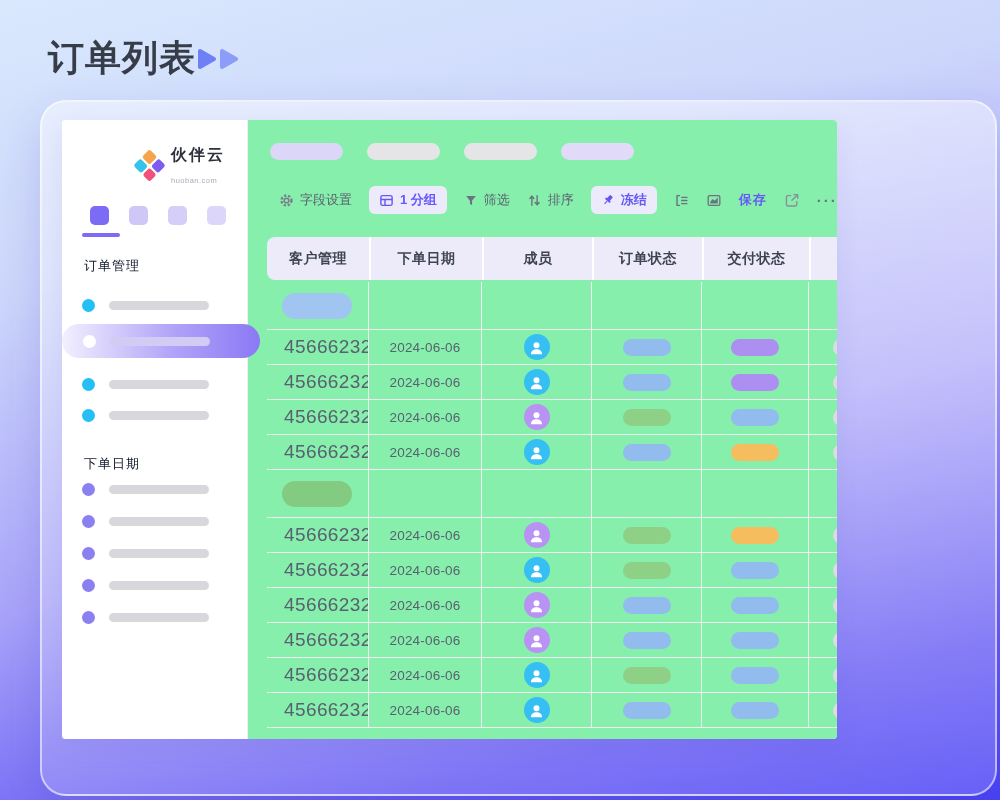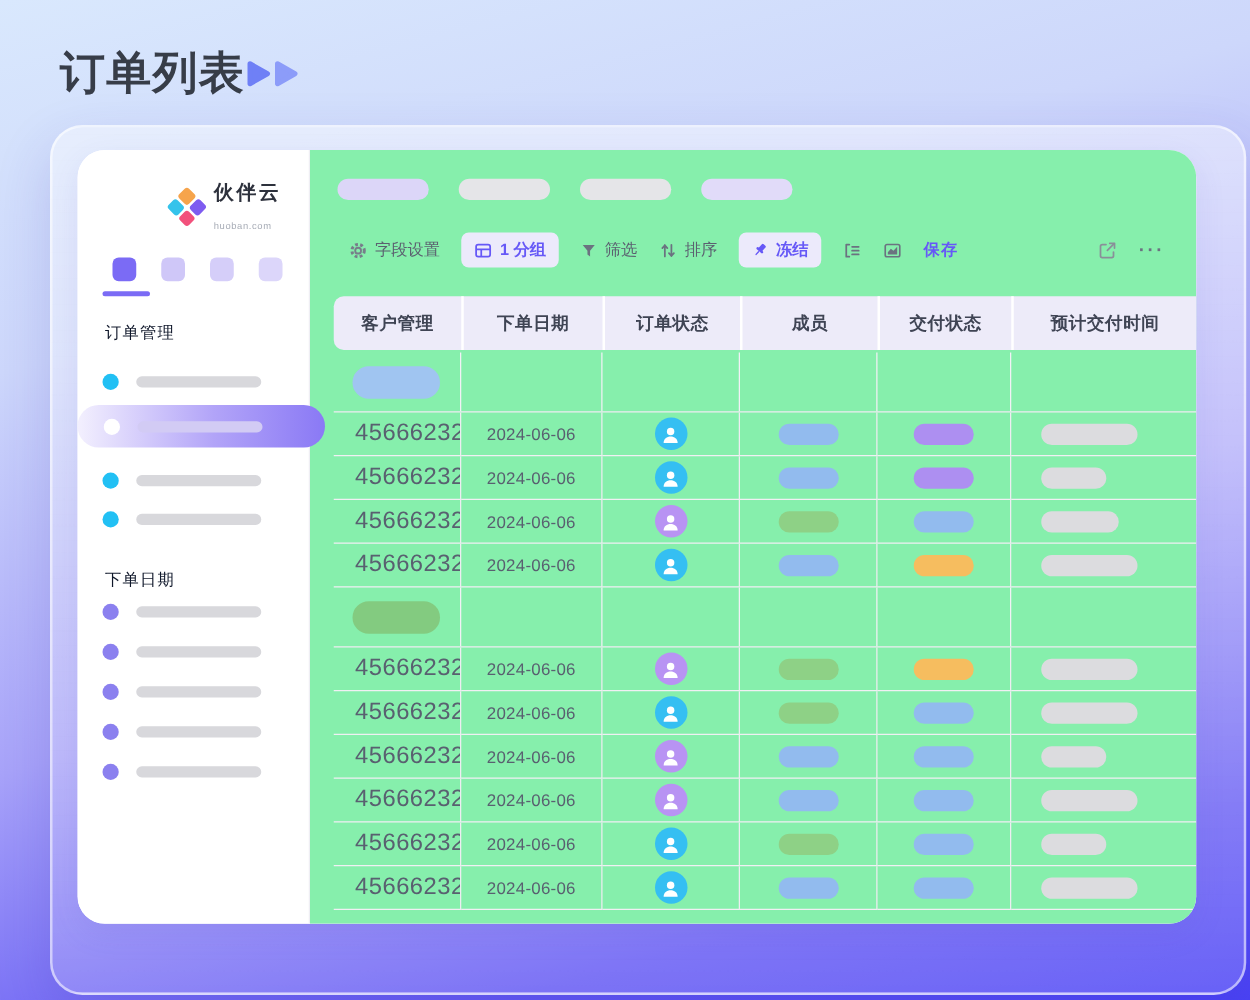--- a/index.html
+++ b/index.html
@@ -14,22 +14,22 @@
   .page-title { font-size:36px; font-weight:800; color:#373d48; letter-spacing:1px; }
 
   
   .glass { position:absolute; left:40px; top:100px; width:957px; height:696px;
     border-radius:26px;
     background: linear-gradient(180deg, rgba(255,255,255,.42), rgba(255,255,255,.16));
     border:2px solid rgba(255,255,255,.55);
     box-shadow: 0 18px 44px rgba(58,48,185,.18); }
 
   
-  .panel { position:absolute; left:20px; top:18px; width:895px; height:619px;
-    background:#fff; border-radius:22px; overflow:hidden; display:flex;
+  .panel { position:absolute; left:20px; top:18px; width:775px; height:619px;
+    background:#fff; border-radius:4px; overflow:hidden; display:flex;
     box-shadow: 0 8px 24px rgba(90,80,200,.10); }
 
   
   .sidebar { position:relative; flex:0 0 186px; width:186px; border-right:1px solid #efeef4;
     box-shadow: 6px 0 14px rgba(120,110,240,.05); background:#fff; }
   .logo-row { position:absolute; left:76px; top:26px; display:flex; align-items:center; gap:10px; }
   .diamond { width:23px; height:23px; transform:rotate(45deg); display:grid;
     grid-template-columns:1fr 1fr; grid-template-rows:1fr 1fr; gap:2px; border-radius:4px; }
   .diamond span { border-radius:2.5px; }
   .brand-name { font-size:16px; font-weight:700; color:#2d313c; letter-spacing:2px; line-height:1.1; }
@@ -265,22 +265,22 @@
 
           <div class="tb-item tb-more">
             <span>···</span>
           </div>
         </div>
 
         <div class="table">
           <div class="thead grid6">
               <div class="th">客户管理</div>
               <div class="th">下单日期</div>
+              <div class="th">成员</div>
               <div class="th">订单状态</div>
-              <div class="th">成员</div>
               <div class="th">交付状态</div>
               <div class="th">预计交付时间</div>
             </div>
           <div>
               <div class="group-row grid6 first">
                 <div class="gcell">
                   <div class="group-pill" style="background: rgb(160, 197, 241);"></div>
                 </div>
                 <div class="gcell"></div>
                 <div class="gcell"></div>

